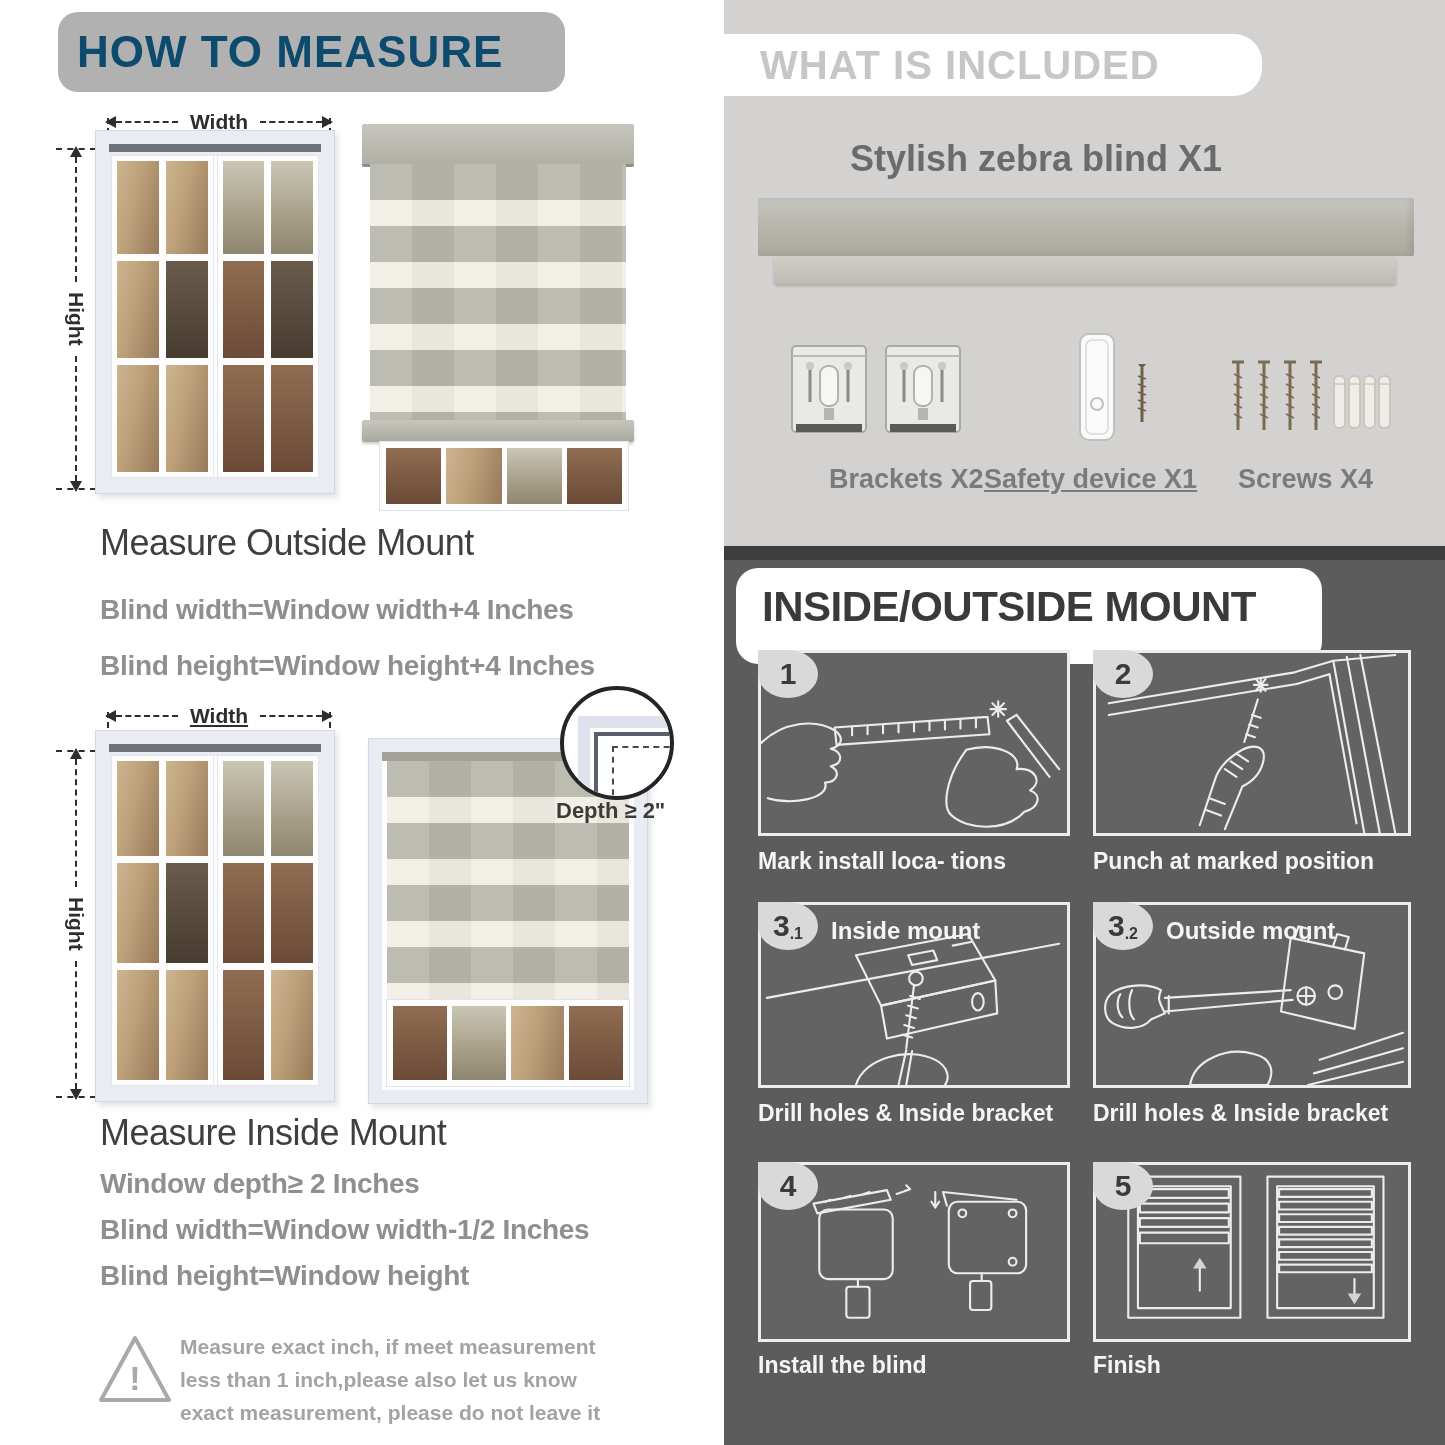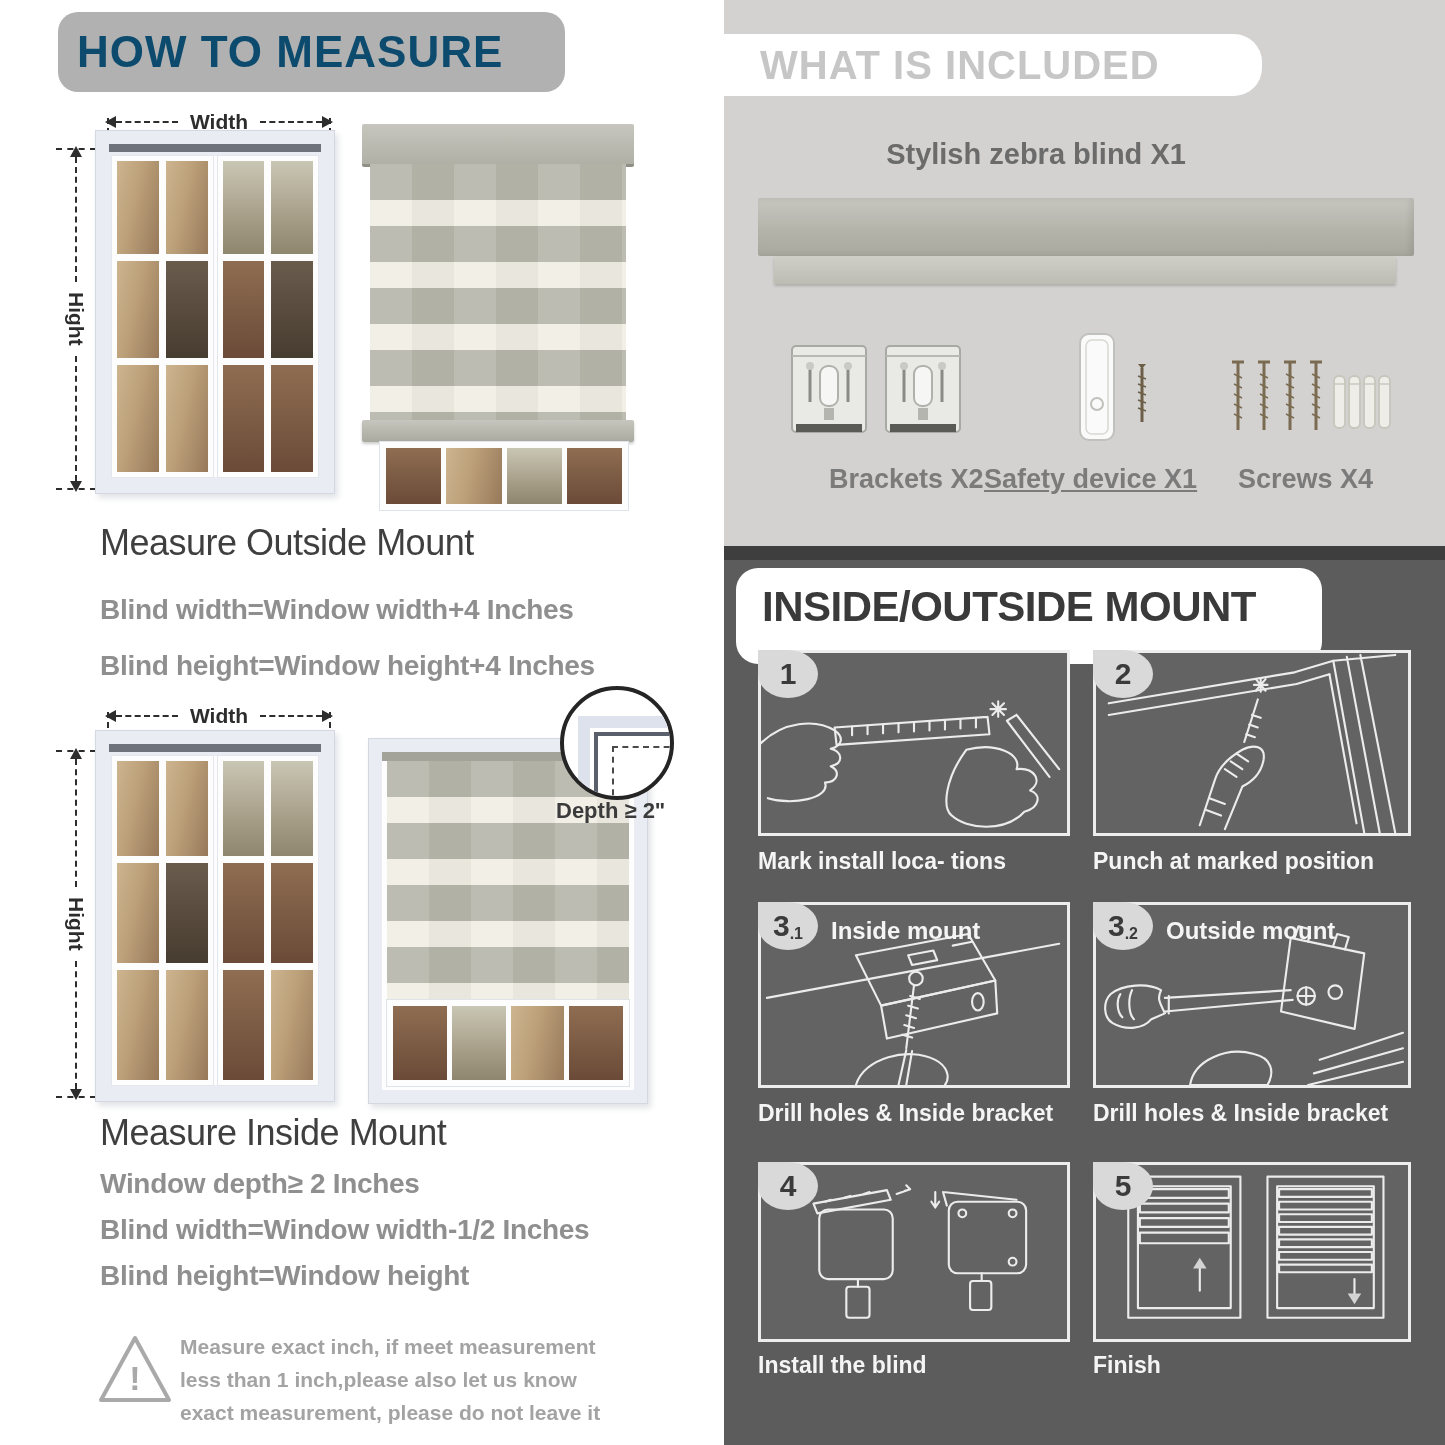--- a/index.html
+++ b/index.html
@@ -10,21 +10,21 @@
   .banner-left{left:10px;top:12px;width:488px;height:80px;background:#b1b1b1;border-radius:20px;
     color:#0c4a6e;font-weight:bold;font-size:44px;line-height:80px;padding-left:19px;letter-spacing:1px;margin-left:48px;}
   .h-title{color:#3f3f3f;font-weight:normal;font-size:36px;letter-spacing:-0.5px;}
   .h-rule{color:#8f8f8f;font-weight:bold;font-size:28px;letter-spacing:-0.3px;}
 
   
   .harrow{display:flex;align-items:center;color:#2d2d2d;font-weight:bold;font-size:21px;}
   .harrow .dash{flex:1;border-top:2px dashed #2d2d2d;height:0;}
   .harrow .ah-l{width:0;height:0;border-top:6px solid transparent;border-bottom:6px solid transparent;border-right:11px solid #2d2d2d;}
   .harrow .ah-r{width:0;height:0;border-top:6px solid transparent;border-bottom:6px solid transparent;border-left:11px solid #2d2d2d;}
-  .harrow .lbl{padding:0 12px;}
+  .harrow .lbl{padding:0 12px;text-decoration:underline;}
   .varrow{display:flex;flex-direction:column;align-items:center;color:#2d2d2d;font-weight:bold;font-size:21px;}
   .varrow .dash{flex:1;border-left:2px dashed #2d2d2d;width:0;}
   .varrow .av-t{width:0;height:0;border-left:6px solid transparent;border-right:6px solid transparent;border-bottom:11px solid #2d2d2d;}
   .varrow .av-b{width:0;height:0;border-left:6px solid transparent;border-right:6px solid transparent;border-top:11px solid #2d2d2d;}
   .varrow .lbl{writing-mode:vertical-rl;padding:10px 0;}
   .guide-v{border-left:2px dashed #2d2d2d;width:0;}
   .guide-h{border-top:2px dashed #2d2d2d;height:0;}
 
   
   .win{background:#e9ecf3;border:1px solid #d3d8e3;box-shadow:3px 4px 6px rgba(60,70,90,.15);}
@@ -57,21 +57,21 @@
   .dc-l2{position:absolute;left:30px;top:42px;right:-10px;bottom:-10px;border-top:4px solid #59606c;border-left:4px solid #59606c;}
   .dc-l3{position:absolute;left:48px;top:56px;right:-10px;bottom:-10px;border-top:2px dashed #4a4a4a;border-left:2px dashed #4a4a4a;}
   .depth-lbl{color:#3b3b3b;font-weight:bold;font-size:22px;}
 
   .warn-text{color:#a3a3a3;font-weight:bold;font-size:21px;line-height:33px;}
 
   
   .panel-light{left:724px;top:0;width:721px;height:546px;background:#d3d2d1;}
   .banner-included{left:724px;top:34px;width:502px;height:62px;background:#ffffff;border-radius:0 28px 28px 0;
     color:#c6c6c6;font-weight:bold;font-size:40px;line-height:62px;padding-left:36px;letter-spacing:1px;}
-  .product-lbl{left:724px;top:138px;width:624px;text-align:center;color:#6b6b6b;font-weight:bold;font-size:29px;}
+  .product-lbl{left:724px;top:138px;width:624px;text-align:center;color:#6b6b6b;font-weight:bold;font-size:36px;}
   .headrail-main{left:758px;top:198px;width:656px;height:58px;border-radius:2px;
     background:linear-gradient(180deg,#c6c6bf 0%,#b4b4ab 55%,#a8a89f 100%);box-shadow:inset -4px 0 6px rgba(0,0,0,.08);}
   .headrail-sub{left:774px;top:256px;width:622px;height:28px;border-radius:2px;
     background:linear-gradient(180deg,#cfcfc8,#bcbcb3);box-shadow:0 2px 3px rgba(0,0,0,.18);}
   .item-lbl{color:#7b7b7b;font-weight:bold;font-size:27px;}
 
   .divider-dark{left:724px;top:546px;width:721px;height:14px;background:#3e3e3e;}
   .panel-dark{left:724px;top:560px;width:721px;height:885px;background:#5c5c5c;}
   .banner-mount{left:736px;top:568px;width:560px;height:96px;background:#ffffff;border-radius:22px;
     color:#3a3a3a;font-weight:bold;font-size:42px;line-height:78px;padding-left:26px;letter-spacing:-0.5px;}

